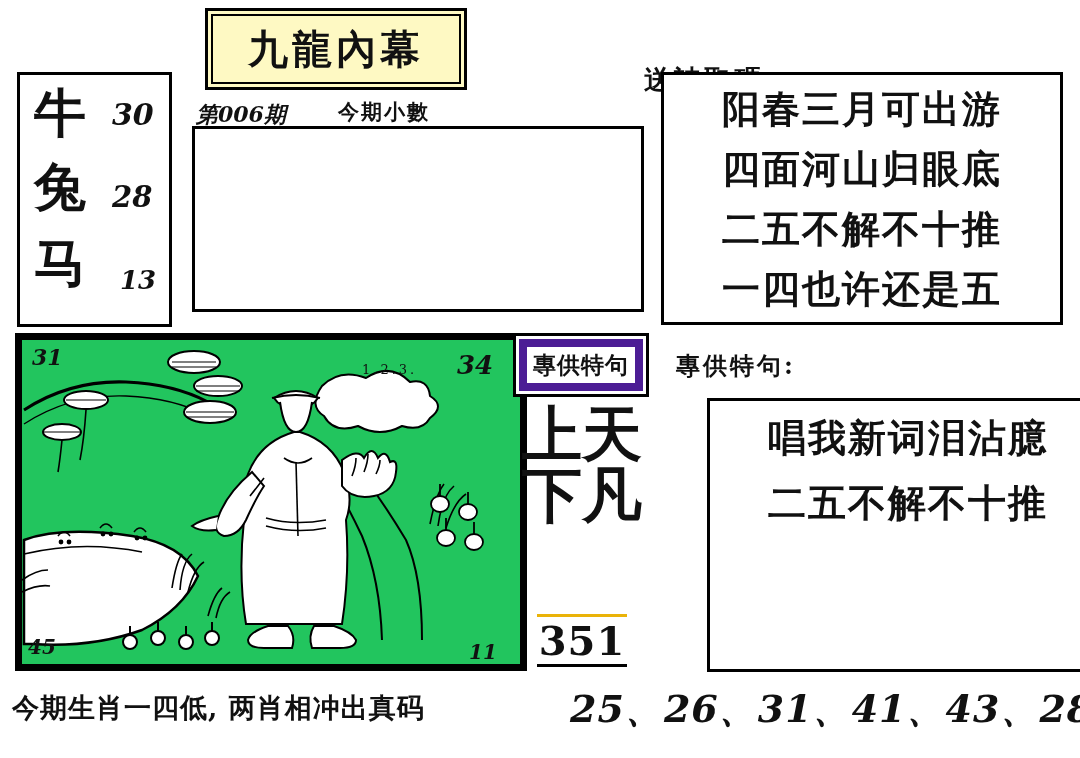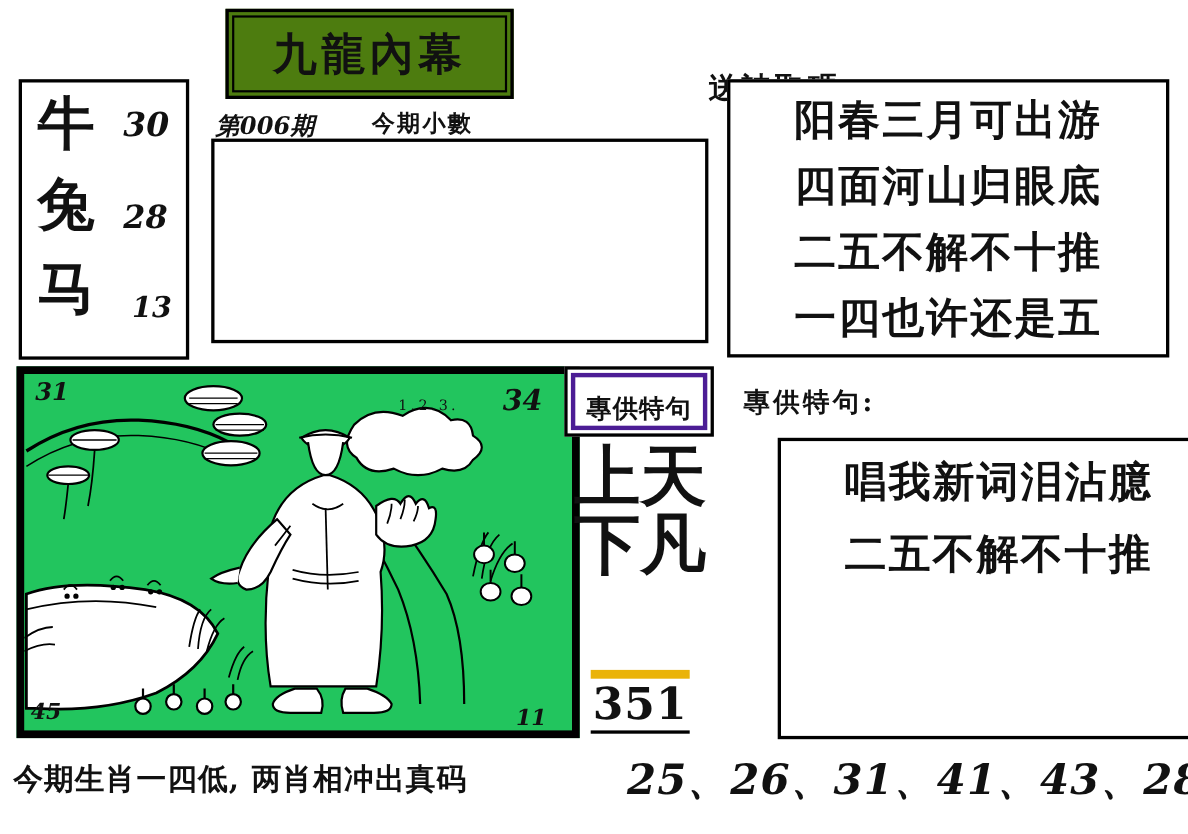--- a/index.html
+++ b/index.html
@@ -70,21 +70,21 @@
   .zn2 { left: 100px; top: 190px; font-size: 26px; }
 
   
   .title-banner {
     position: absolute;
     left: 205px; top: 8px;
     width: 262px;
     height: 82px;
     border: 3px solid #000;
     box-sizing: border-box;
-    background: #4d7c0f;
+    background: #fef9c3;
     padding: 3px;
   }
   .title-banner-inner {
     width: 100%; height: 100%;
     border: 2px solid #000;
     box-sizing: border-box;
     display: flex;
     align-items: center;
     justify-content: center;
   }
@@ -211,24 +211,24 @@
     left: 513px; top: 333px;
     width: 136px;
     height: 64px;
     border: 3px solid #000;
     box-sizing: border-box;
     padding: 3px;
     background: #fff;
   }
   .stamp-inner {
     width: 100%; height: 100%;
-    border: 4px solid #4c1d95;
+    border: 8px solid #4c1d95;
     box-sizing: border-box;
     display: flex;
-    align-items: flex-end;
+    align-items: center;
     justify-content: center;
   }
   .stamp-text {
     font-family: "DejaVu Serif", serif;
     font-weight: bold;
     font-size: 23px;
     letter-spacing: 1px;
   }
   .vert-phrase {
     position: absolute;
@@ -244,21 +244,21 @@
     position: absolute;
     left: 518px; top: 617px;
     width: 128px;
     text-align: center;
     font-family: "DejaVu Serif", serif;
     font-weight: bold;
     font-size: 40px;
     letter-spacing: 1px;
   }
   .vert-code span {
-    border-top: 8px solid #eab308;
+    border-top: 3px solid #eab308;
     border-bottom: 3px solid #000;
     padding: 0 2px;
   }
 
   
   .bottom-text {
     position: absolute;
     left: 12px; top: 690px;
     font-family: "DejaVu Serif", serif;
     font-weight: bold;

